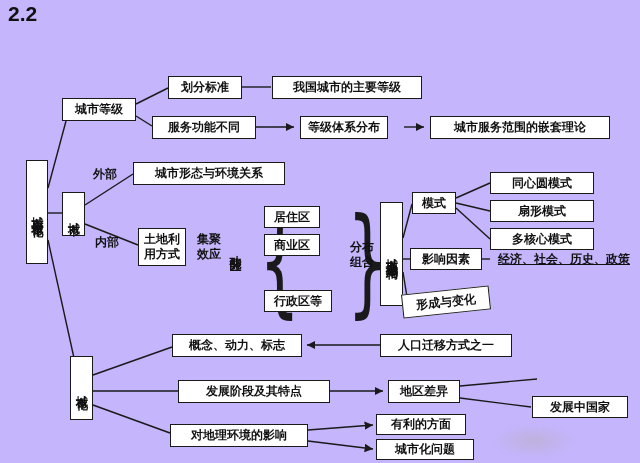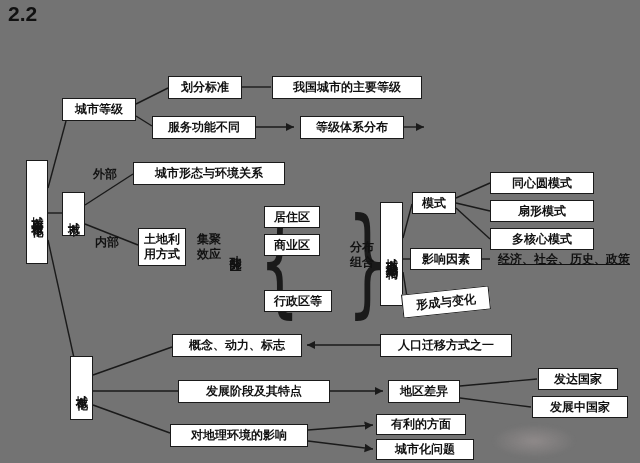--- a/index.html
+++ b/index.html
@@ -1,19 +1,19 @@
 <!DOCTYPE html>
 <html><head>
 <meta charset="utf-8">
 <style>
   html,body{margin:0;padding:0;background:#fff;}
   #canvas{
     position:relative;
     width:640px;height:463px;
-    background:#737373;
+    background:#c4b5fd;
     font-family:"Liberation Sans","DejaVu Sans",sans-serif;
     overflow:hidden;
   }
   #lines{position:absolute;left:0;top:0;z-index:0;}
   .node{
     position:absolute;z-index:1;
     border:1.5px solid #1a1a1a;background:#fff;
     color:#111;font-size:12px;font-weight:700;
     display:flex;align-items:center;justify-content:center;
     text-align:center;line-height:1.25;
@@ -92,21 +92,22 @@
       <line x1="308" y1="441" x2="373" y2="449" marker-end="url(#arr)"></line>
     </g>
   </svg>
 
   <div class="node vert" style="left:26px;top:160px;width:22px;height:104px;">城市与城市化</div>
 
   <div class="node" style="left:62px;top:98px;width:74px;height:23px;font-family:Liberation Serif, serif;">城市等级</div>
   <div class="node" style="left:168px;top:76px;width:74px;height:23px;">划分标准</div>
   <div class="node" style="left:272px;top:76px;width:150px;height:23px;">我国城市的主要等级</div>
   <div class="node" style="left:152px;top:116px;width:104px;height:23px;">服务功能不同</div>
-  <div class="node" style="left:300px;top:116px;width:104px;height:23px;">等级体系分布</div>
+  <div class="node" style="left:300px;top:116px;width:88px;height:23px;">等级体系分布</div>
+  <div class="node" style="left:430px;top:116px;width:180px;height:23px;">城市服务范围的嵌套理论</div>
 
   <div class="node vert" style="left:62px;top:192px;width:23px;height:44px;">城市</div>
   <div class="node plain" style="left:88px;top:166px;width:34px;height:16px;">外部</div>
   <div class="node" style="left:133px;top:162px;width:152px;height:23px;">城市形态与环境关系</div>
   <div class="node plain" style="left:90px;top:234px;width:34px;height:16px;">内部</div>
   <div class="node" style="left:138px;top:228px;width:48px;height:38px;">土地利用方式</div>
   <div class="node plain" style="left:194px;top:231px;width:30px;height:32px;">集聚效应</div>
   <div class="node plain vert" style="left:226px;top:220px;width:18px;height:58px;">功能分区</div>
 
   <span class="brace" style="left:242px;top:202px;">{</span>
@@ -124,19 +125,18 @@
   <div class="node" style="left:490px;top:200px;width:104px;height:22px;">扇形模式</div>
   <div class="node" style="left:410px;top:248px;width:72px;height:22px;">影响因素</div>
   <div class="node plain" style="left:490px;top:251px;width:148px;height:16px;text-decoration:underline;">经济、社会、历史、政策</div>
   <div class="node tilt" style="left:402px;top:290px;width:88px;height:24px;">形成与变化</div>
 
   <div class="node vert" style="left:70px;top:356px;width:23px;height:64px;">城市化</div>
   <div class="node" style="left:172px;top:334px;width:130px;height:23px;">概念、动力、标志</div>
   <div class="node" style="left:380px;top:334px;width:132px;height:23px;">人口迁移方式之一</div>
   <div class="node" style="left:178px;top:380px;width:152px;height:23px;">发展阶段及其特点</div>
   <div class="node" style="left:388px;top:380px;width:72px;height:23px;">地区差异</div>
-  <div class="node" style="left:538px;top:368px;width:80px;height:22px;">发达国家</div>
   <div class="node" style="left:532px;top:396px;width:96px;height:22px;">发展中国家</div>
   <div class="node" style="left:170px;top:424px;width:138px;height:23px;">对地理环境的影响</div>
   <div class="node" style="left:376px;top:414px;width:90px;height:21px;">有利的方面</div>
   <div class="node" style="left:376px;top:439px;width:98px;height:21px;">城市化问题</div>
 
 </div>
 
 </body></html>

